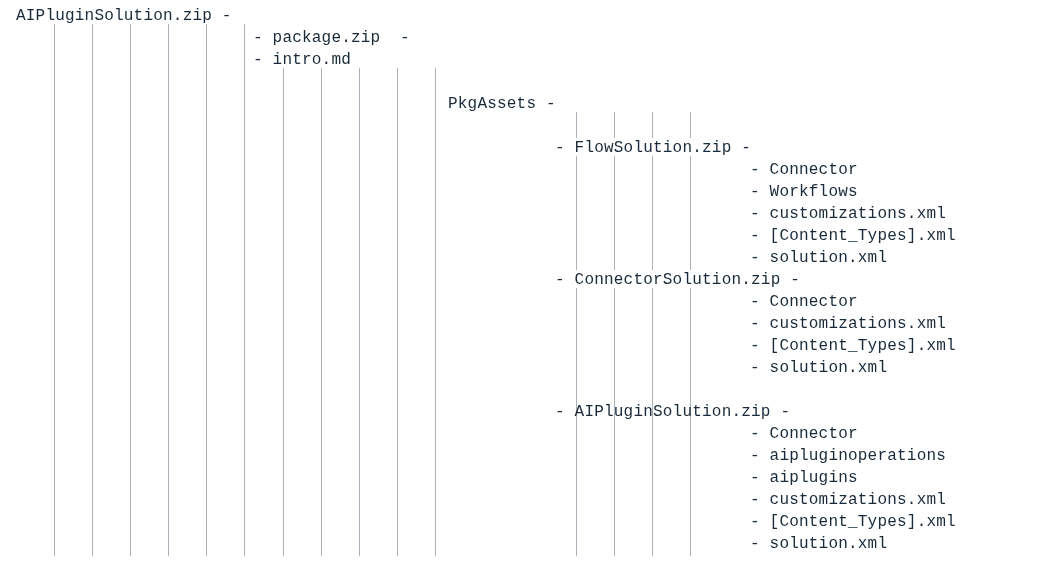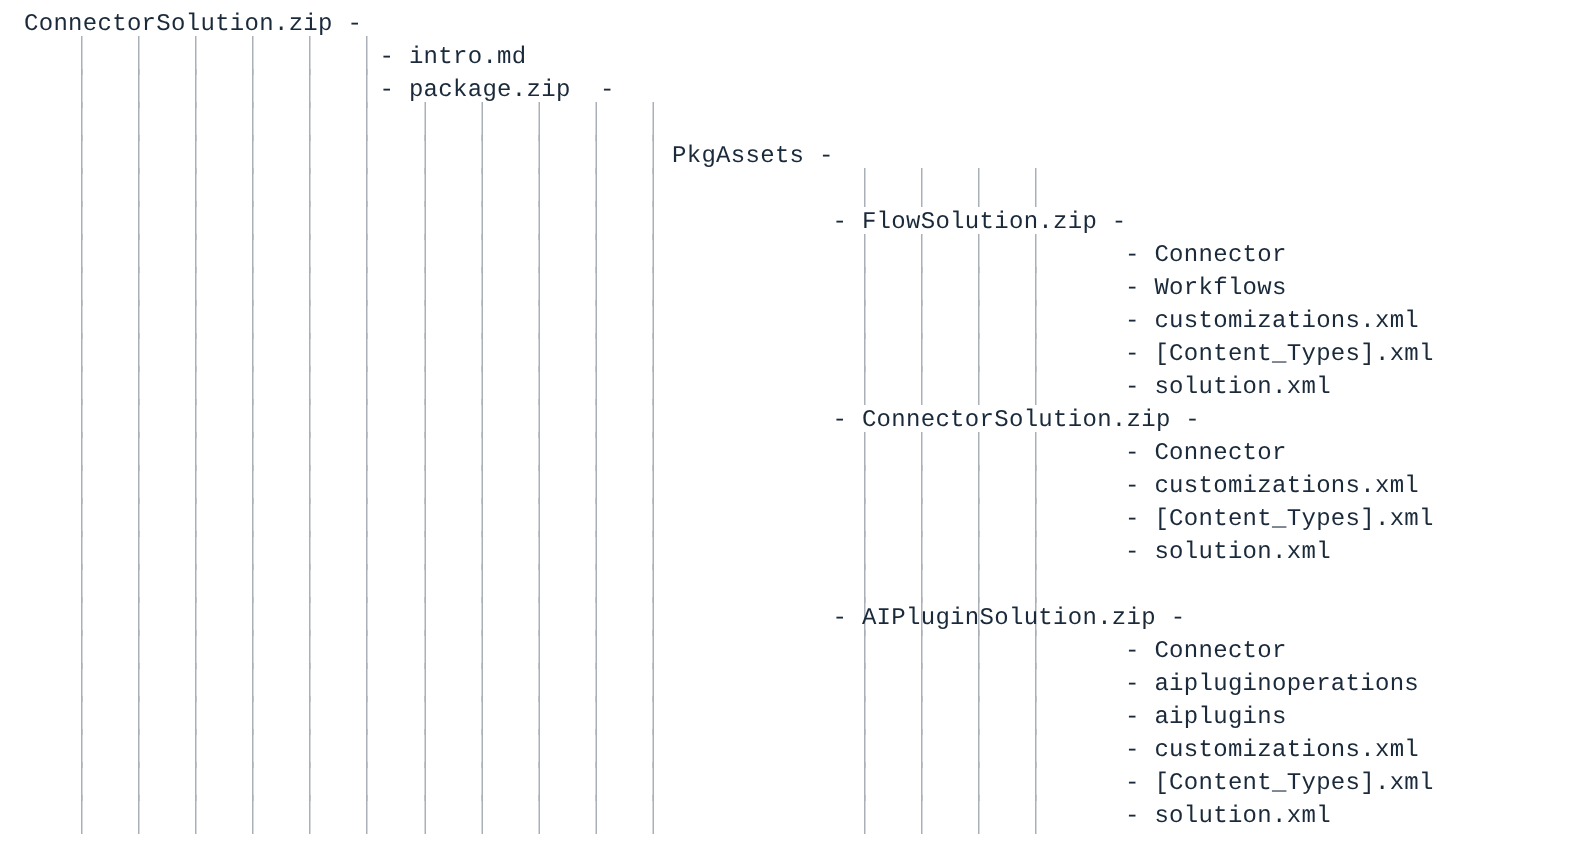--- a/index.html
+++ b/index.html
@@ -38,23 +38,23 @@
     }
     .text {
       position: absolute;
       top: 0;
     }
   </style>
 </head>
 <body>
 
 <div id="tree">
-    <div class="line"><div class="bar-container"></div><span class="text" style="left: 8px;">ConnectorSolution.zip -</span></div>
+    <div class="line"><div class="bar-container"></div><span class="text" style="left: 8px;">AIPluginSolution.zip -</span></div>
+    <div class="line"><div class="bar-container"><div class="bar" style="left: 46px;"></div><div class="bar" style="left: 84px;"></div><div class="bar" style="left: 122px;"></div><div class="bar" style="left: 160px;"></div><div class="bar" style="left: 198px;"></div><div class="bar" style="left: 236px;"></div></div><span class="text" style="left: 245px;">- package.zip  -</span></div>
     <div class="line"><div class="bar-container"><div class="bar" style="left: 46px;"></div><div class="bar" style="left: 84px;"></div><div class="bar" style="left: 122px;"></div><div class="bar" style="left: 160px;"></div><div class="bar" style="left: 198px;"></div><div class="bar" style="left: 236px;"></div></div><span class="text" style="left: 245px;">- intro.md</span></div>
-    <div class="line"><div class="bar-container"><div class="bar" style="left: 46px;"></div><div class="bar" style="left: 84px;"></div><div class="bar" style="left: 122px;"></div><div class="bar" style="left: 160px;"></div><div class="bar" style="left: 198px;"></div><div class="bar" style="left: 236px;"></div></div><span class="text" style="left: 245px;">- package.zip  -</span></div>
     <div class="line"><div class="bar-container"><div class="bar" style="left: 46px;"></div><div class="bar" style="left: 84px;"></div><div class="bar" style="left: 122px;"></div><div class="bar" style="left: 160px;"></div><div class="bar" style="left: 198px;"></div><div class="bar" style="left: 236px;"></div><div class="bar" style="left: 275px;"></div><div class="bar" style="left: 313px;"></div><div class="bar" style="left: 351px;"></div><div class="bar" style="left: 389px;"></div><div class="bar" style="left: 427px;"></div></div></div>
     <div class="line"><div class="bar-container"><div class="bar" style="left: 46px;"></div><div class="bar" style="left: 84px;"></div><div class="bar" style="left: 122px;"></div><div class="bar" style="left: 160px;"></div><div class="bar" style="left: 198px;"></div><div class="bar" style="left: 236px;"></div><div class="bar" style="left: 275px;"></div><div class="bar" style="left: 313px;"></div><div class="bar" style="left: 351px;"></div><div class="bar" style="left: 389px;"></div><div class="bar" style="left: 427px;"></div></div><span class="text" style="left: 440px;">PkgAssets -</span></div>
     <div class="line"><div class="bar-container"><div class="bar" style="left: 46px;"></div><div class="bar" style="left: 84px;"></div><div class="bar" style="left: 122px;"></div><div class="bar" style="left: 160px;"></div><div class="bar" style="left: 198px;"></div><div class="bar" style="left: 236px;"></div><div class="bar" style="left: 275px;"></div><div class="bar" style="left: 313px;"></div><div class="bar" style="left: 351px;"></div><div class="bar" style="left: 389px;"></div><div class="bar" style="left: 427px;"></div><div class="bar" style="left: 568px;"></div><div class="bar" style="left: 606px;"></div><div class="bar" style="left: 644px;"></div><div class="bar" style="left: 682px;"></div></div></div>
     <div class="line"><div class="bar-container"><div class="bar" style="left: 46px;"></div><div class="bar" style="left: 84px;"></div><div class="bar" style="left: 122px;"></div><div class="bar" style="left: 160px;"></div><div class="bar" style="left: 198px;"></div><div class="bar" style="left: 236px;"></div><div class="bar" style="left: 275px;"></div><div class="bar" style="left: 313px;"></div><div class="bar" style="left: 351px;"></div><div class="bar" style="left: 389px;"></div><div class="bar" style="left: 427px;"></div></div><span class="text" style="left: 547px;">- FlowSolution.zip -</span></div>
     <div class="line"><div class="bar-container"><div class="bar" style="left: 46px;"></div><div class="bar" style="left: 84px;"></div><div class="bar" style="left: 122px;"></div><div class="bar" style="left: 160px;"></div><div class="bar" style="left: 198px;"></div><div class="bar" style="left: 236px;"></div><div class="bar" style="left: 275px;"></div><div class="bar" style="left: 313px;"></div><div class="bar" style="left: 351px;"></div><div class="bar" style="left: 389px;"></div><div class="bar" style="left: 427px;"></div><div class="bar" style="left: 568px;"></div><div class="bar" style="left: 606px;"></div><div class="bar" style="left: 644px;"></div><div class="bar" style="left: 682px;"></div></div><span class="text" style="left: 742px;">- Connector</span></div>
     <div class="line"><div class="bar-container"><div class="bar" style="left: 46px;"></div><div class="bar" style="left: 84px;"></div><div class="bar" style="left: 122px;"></div><div class="bar" style="left: 160px;"></div><div class="bar" style="left: 198px;"></div><div class="bar" style="left: 236px;"></div><div class="bar" style="left: 275px;"></div><div class="bar" style="left: 313px;"></div><div class="bar" style="left: 351px;"></div><div class="bar" style="left: 389px;"></div><div class="bar" style="left: 427px;"></div><div class="bar" style="left: 568px;"></div><div class="bar" style="left: 606px;"></div><div class="bar" style="left: 644px;"></div><div class="bar" style="left: 682px;"></div></div><span class="text" style="left: 742px;">- Workflows</span></div>
     <div class="line"><div class="bar-container"><div class="bar" style="left: 46px;"></div><div class="bar" style="left: 84px;"></div><div class="bar" style="left: 122px;"></div><div class="bar" style="left: 160px;"></div><div class="bar" style="left: 198px;"></div><div class="bar" style="left: 236px;"></div><div class="bar" style="left: 275px;"></div><div class="bar" style="left: 313px;"></div><div class="bar" style="left: 351px;"></div><div class="bar" style="left: 389px;"></div><div class="bar" style="left: 427px;"></div><div class="bar" style="left: 568px;"></div><div class="bar" style="left: 606px;"></div><div class="bar" style="left: 644px;"></div><div class="bar" style="left: 682px;"></div></div><span class="text" style="left: 742px;">- customizations.xml</span></div>
     <div class="line"><div class="bar-container"><div class="bar" style="left: 46px;"></div><div class="bar" style="left: 84px;"></div><div class="bar" style="left: 122px;"></div><div class="bar" style="left: 160px;"></div><div class="bar" style="left: 198px;"></div><div class="bar" style="left: 236px;"></div><div class="bar" style="left: 275px;"></div><div class="bar" style="left: 313px;"></div><div class="bar" style="left: 351px;"></div><div class="bar" style="left: 389px;"></div><div class="bar" style="left: 427px;"></div><div class="bar" style="left: 568px;"></div><div class="bar" style="left: 606px;"></div><div class="bar" style="left: 644px;"></div><div class="bar" style="left: 682px;"></div></div><span class="text" style="left: 742px;">- [Content_Types].xml</span></div>
     <div class="line"><div class="bar-container"><div class="bar" style="left: 46px;"></div><div class="bar" style="left: 84px;"></div><div class="bar" style="left: 122px;"></div><div class="bar" style="left: 160px;"></div><div class="bar" style="left: 198px;"></div><div class="bar" style="left: 236px;"></div><div class="bar" style="left: 275px;"></div><div class="bar" style="left: 313px;"></div><div class="bar" style="left: 351px;"></div><div class="bar" style="left: 389px;"></div><div class="bar" style="left: 427px;"></div><div class="bar" style="left: 568px;"></div><div class="bar" style="left: 606px;"></div><div class="bar" style="left: 644px;"></div><div class="bar" style="left: 682px;"></div></div><span class="text" style="left: 742px;">- solution.xml</span></div>
     <div class="line"><div class="bar-container"><div class="bar" style="left: 46px;"></div><div class="bar" style="left: 84px;"></div><div class="bar" style="left: 122px;"></div><div class="bar" style="left: 160px;"></div><div class="bar" style="left: 198px;"></div><div class="bar" style="left: 236px;"></div><div class="bar" style="left: 275px;"></div><div class="bar" style="left: 313px;"></div><div class="bar" style="left: 351px;"></div><div class="bar" style="left: 389px;"></div><div class="bar" style="left: 427px;"></div></div><span class="text" style="left: 547px;">- ConnectorSolution.zip -</span></div>

